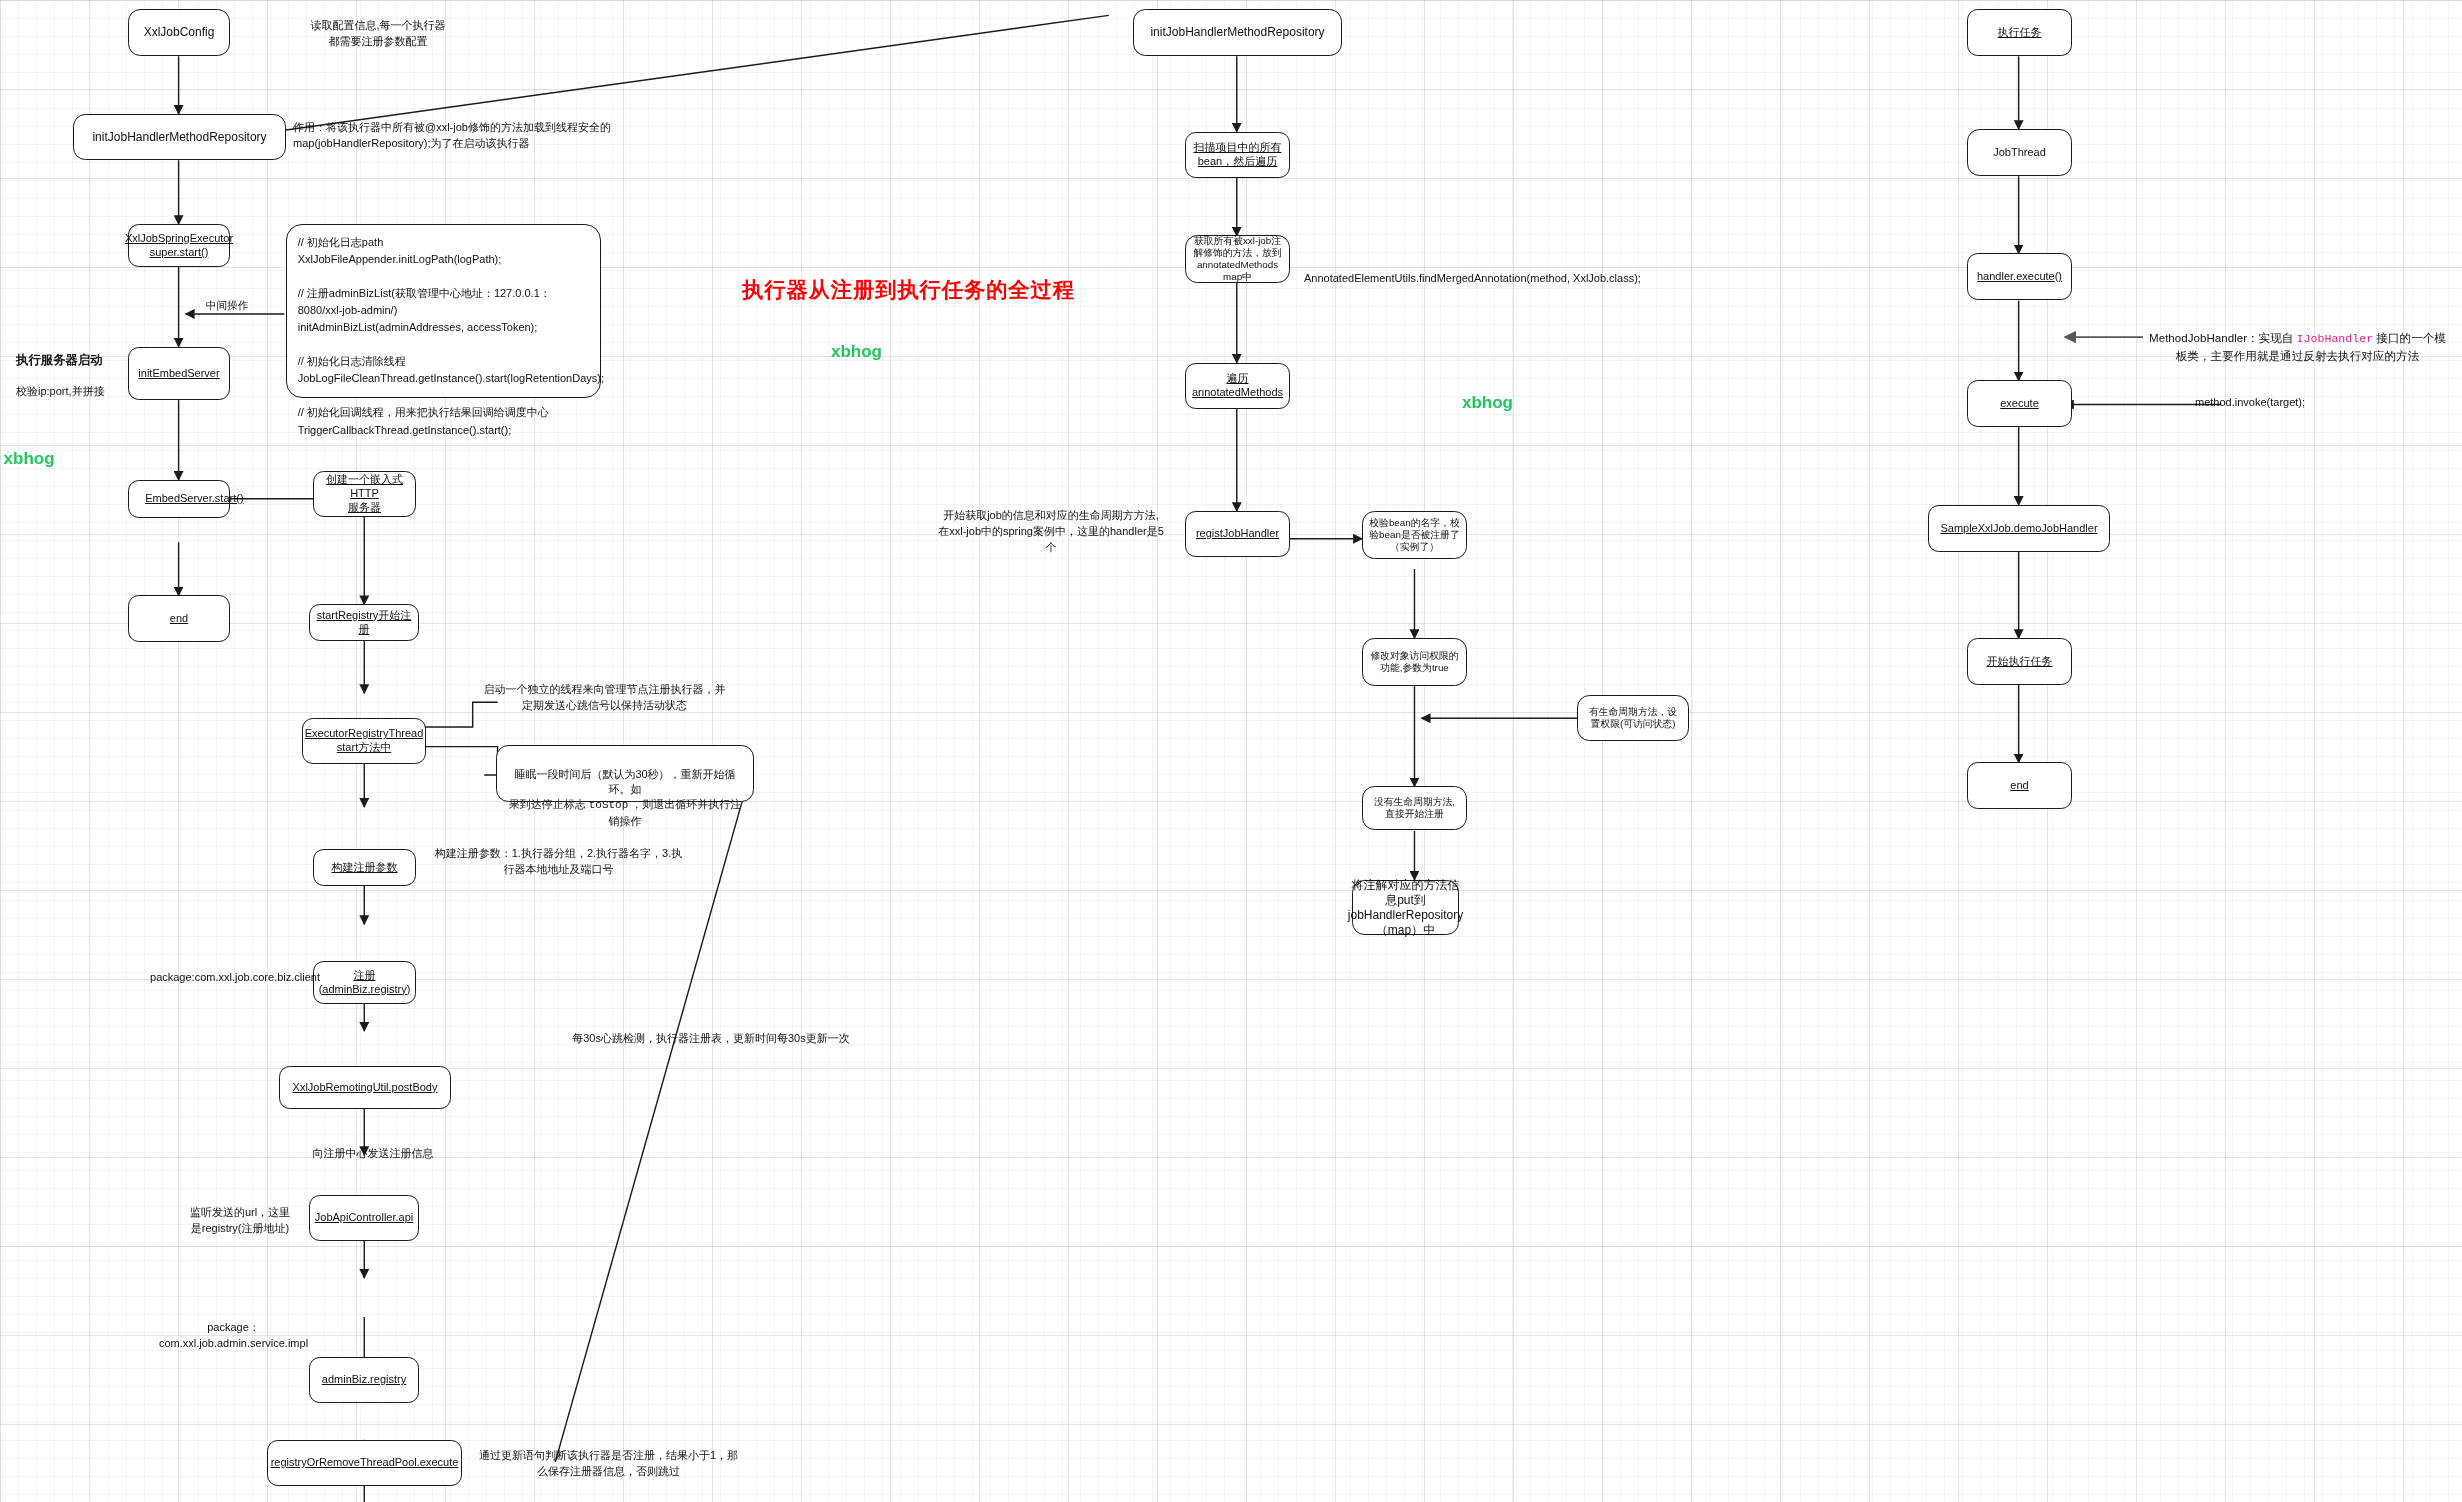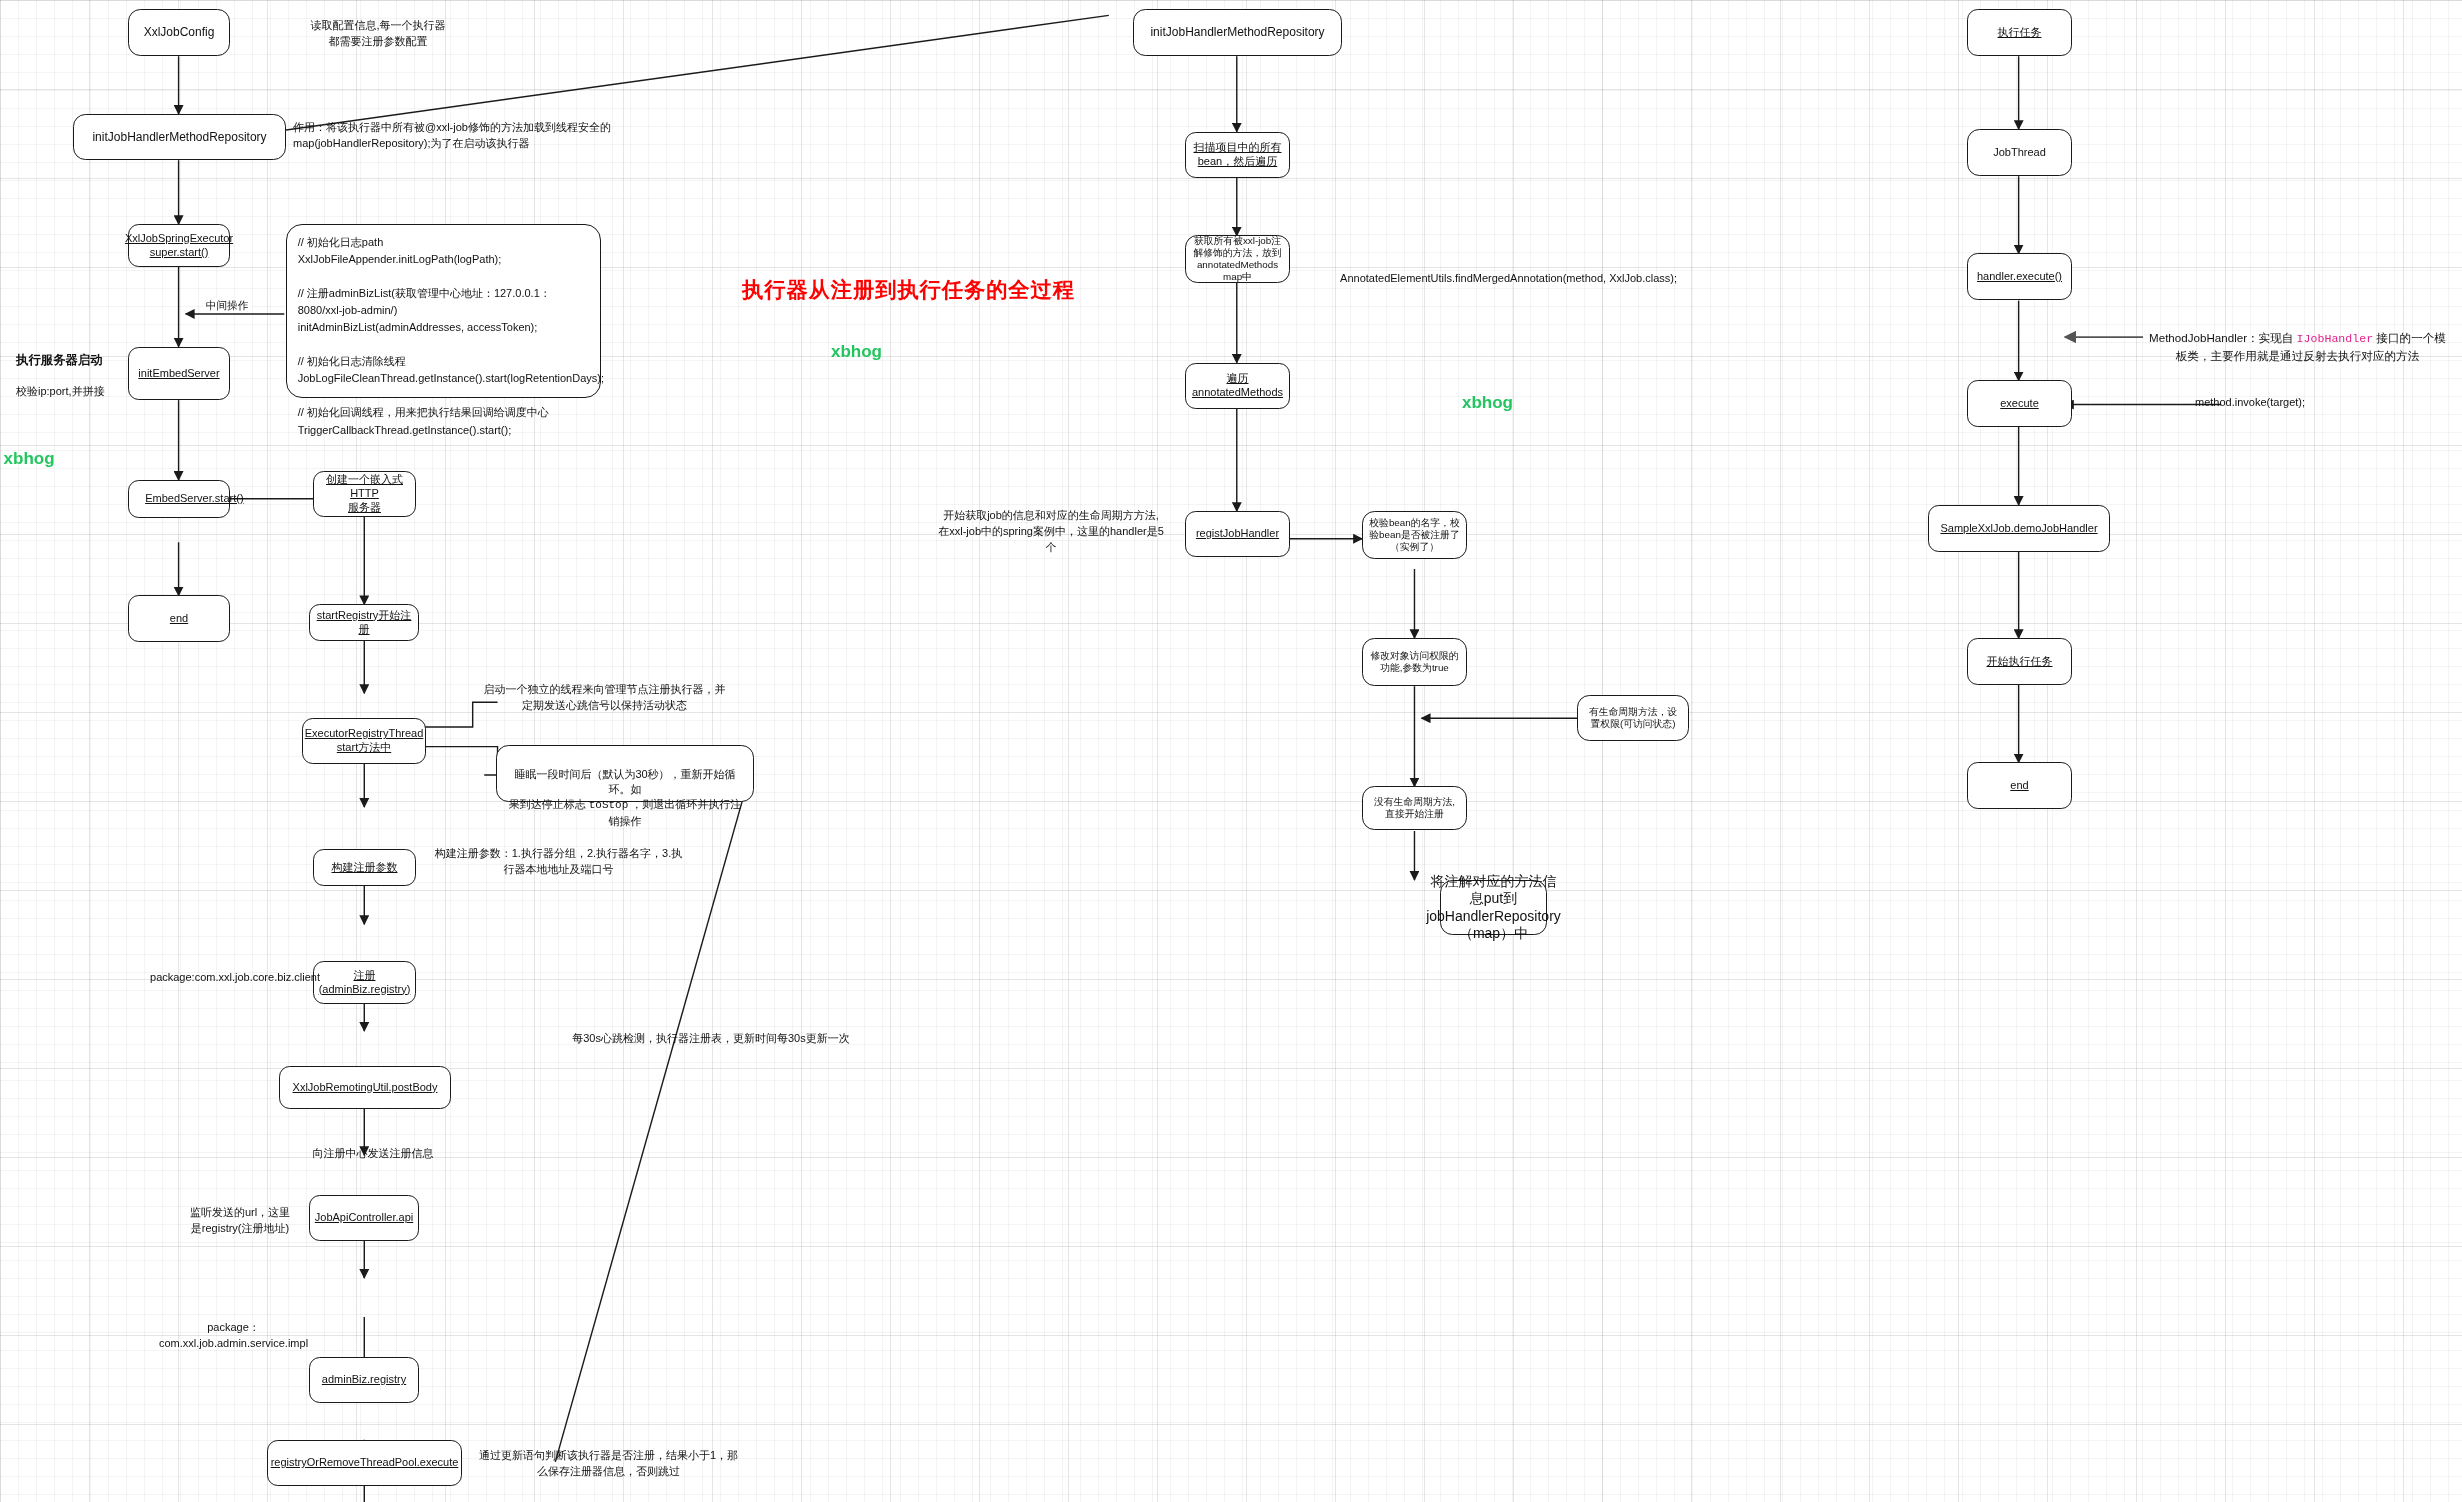--- a/index.html
+++ b/index.html
@@ -248,26 +248,26 @@
 
 <div class="node" style="left:1362px;top:638px;width:105px;height:48px;font-size:9.8px;">修改对象访问权限的
 功能,参数为true</div>
 
 <div class="node" style="left:1577px;top:695px;width:112px;height:46px;font-size:9.8px;">有生命周期方法，设
 置权限(可访问状态)</div>
 
 <div class="node" style="left:1362px;top:786px;width:105px;height:44px;font-size:9.8px;">没有生命周期方法,
 直接开始注册</div>
 
-<div class="node" style="left:1440px;top:880px;width:107px;height:55px;font-size:14px;">将注解对应的方法信
+<div class="node" style="left:1352px;top:880px;width:107px;height:55px;font-size:12px;">将注解对应的方法信
 息put到
 jobHandlerRepository
 （map）中</div>
 
-<div class="note left" style="left:1304px;top:271px;width:373px;text-align:right;">AnnotatedElementUtils.findMergedAnnotation(method, XxlJob.class);</div>
+<div class="note left" style="left:1304px;top:271px;width:373px;">AnnotatedElementUtils.findMergedAnnotation(method, XxlJob.class);</div>
 
 <div class="note" style="left:929px;top:508px;width:244px;">开始获取job的信息和对应的生命周期方方法,
 在xxl-job中的spring案例中，这里的handler是5
 个</div>
 
 <div class="node sm" style="left:1967px;top:9px;width:105px;height:47px;">执行任务</div>
 
 <div class="node mono" style="left:1967px;top:129px;width:105px;height:47px;">JobThread</div>
 
 <div class="node sm" style="left:1967px;top:253px;width:105px;height:47px;">handler.execute()</div>

